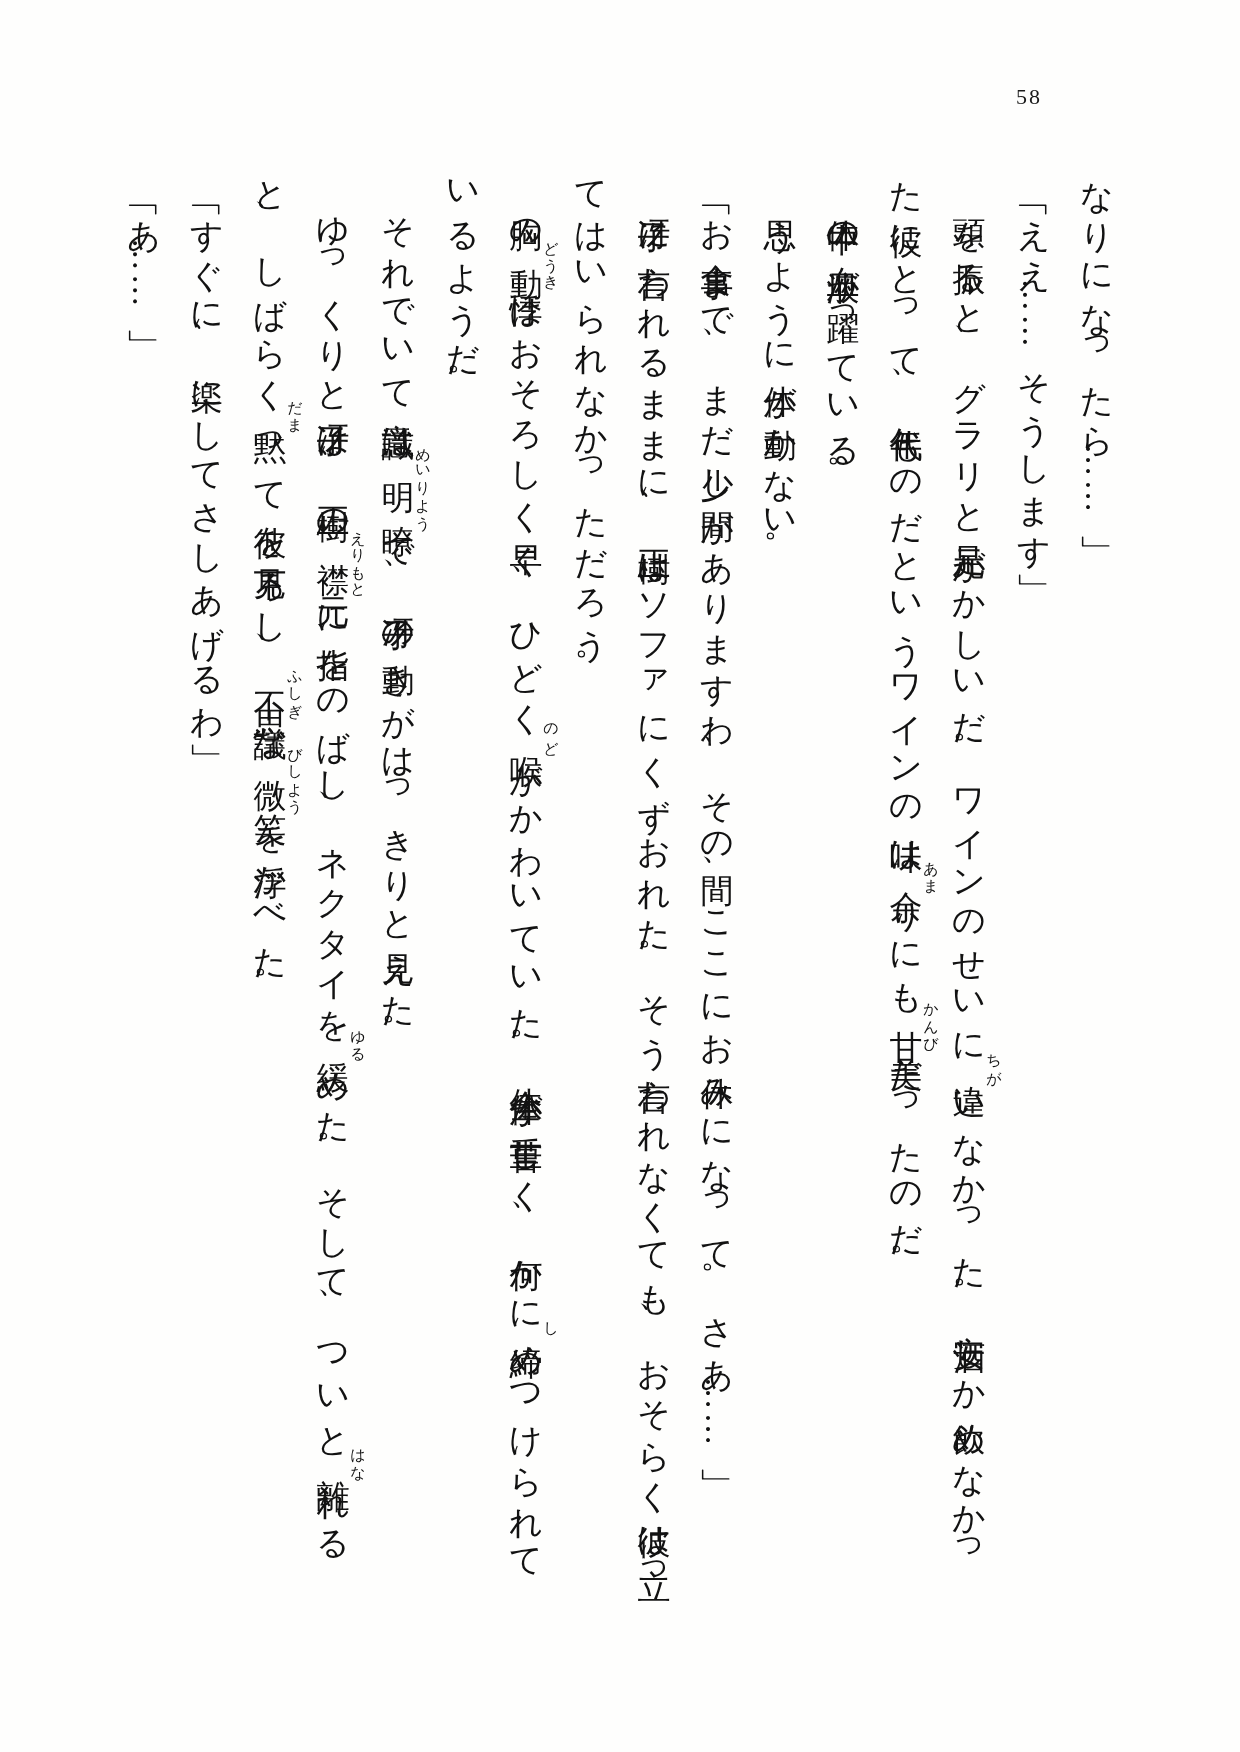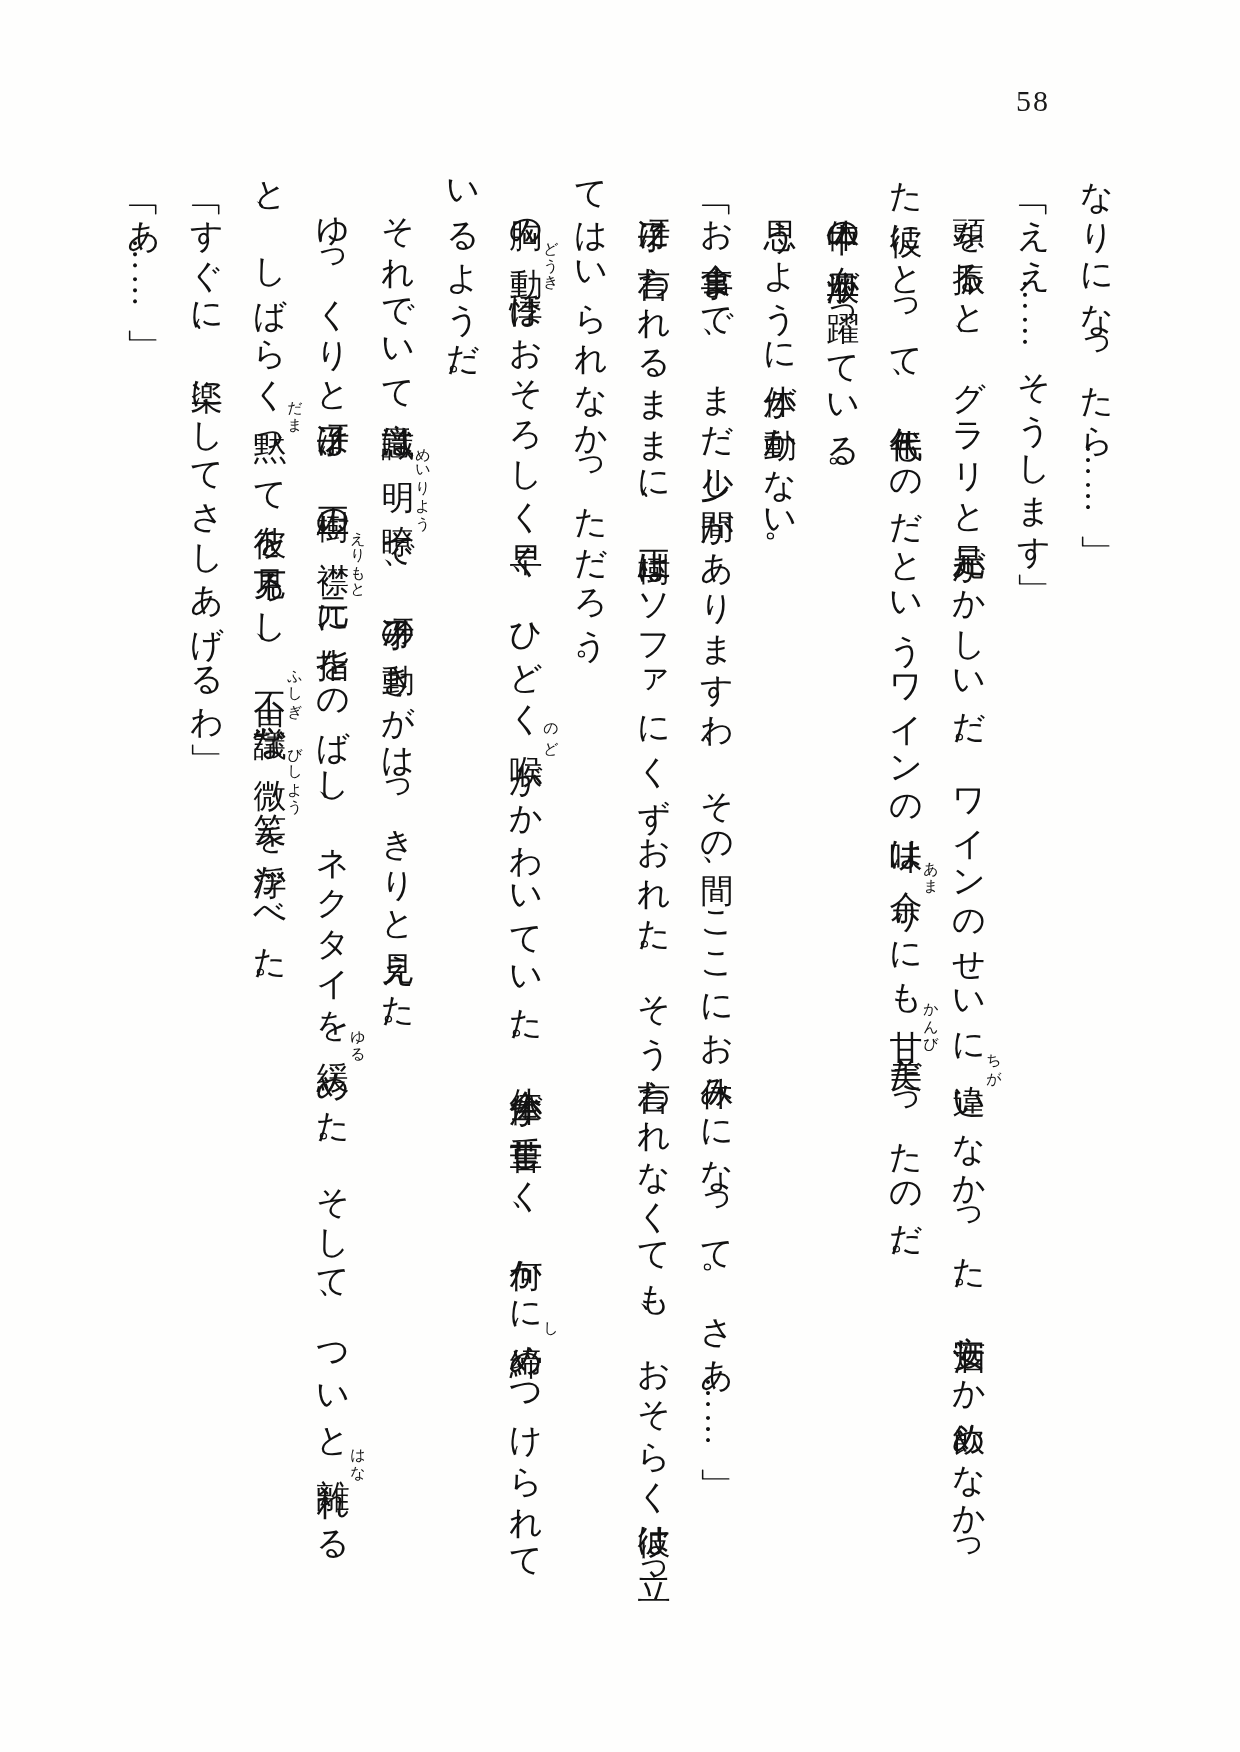--- a/index.html
+++ b/index.html
@@ -13,21 +13,21 @@
       height: 1752px;
       background: #fefefd;
       font-family: "Liberation Serif", "DejaVu Serif", serif;
       color: #121212;
       overflow: hidden;
     }
     .page-number {
       position: absolute;
       top: 84px;
       left: 1016px;
-      font-size: 30px;
+      font-size: 22px;
       letter-spacing: 2px;
       color: #1a1a1a;
     }
     .text-block {
       position: absolute;
       top: 158px;
       right: 112px;
       height: 1442px;
       writing-mode: vertical-rl;
       -webkit-writing-mode: vertical-rl;

